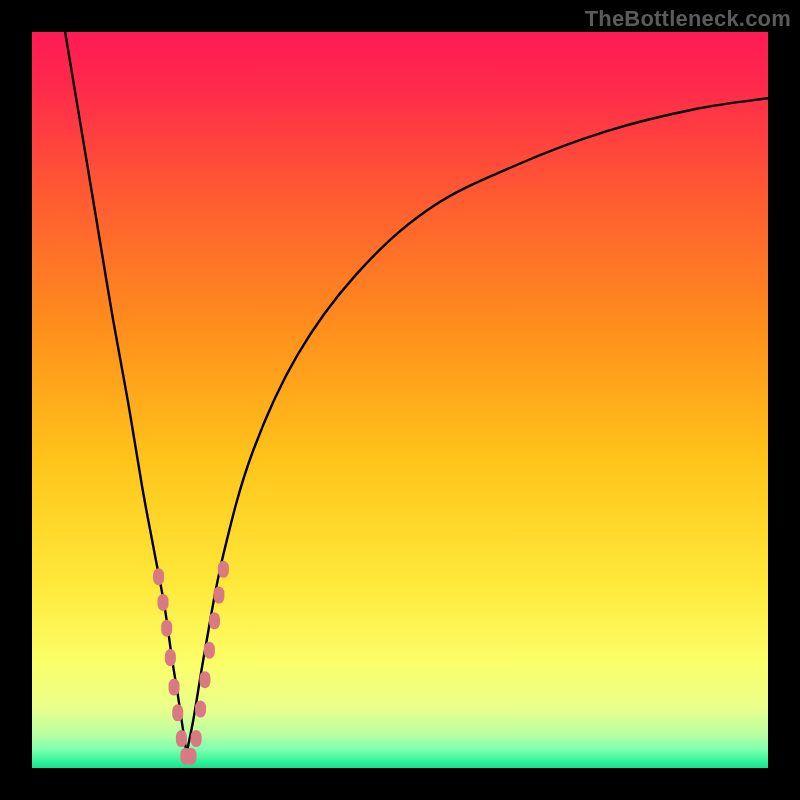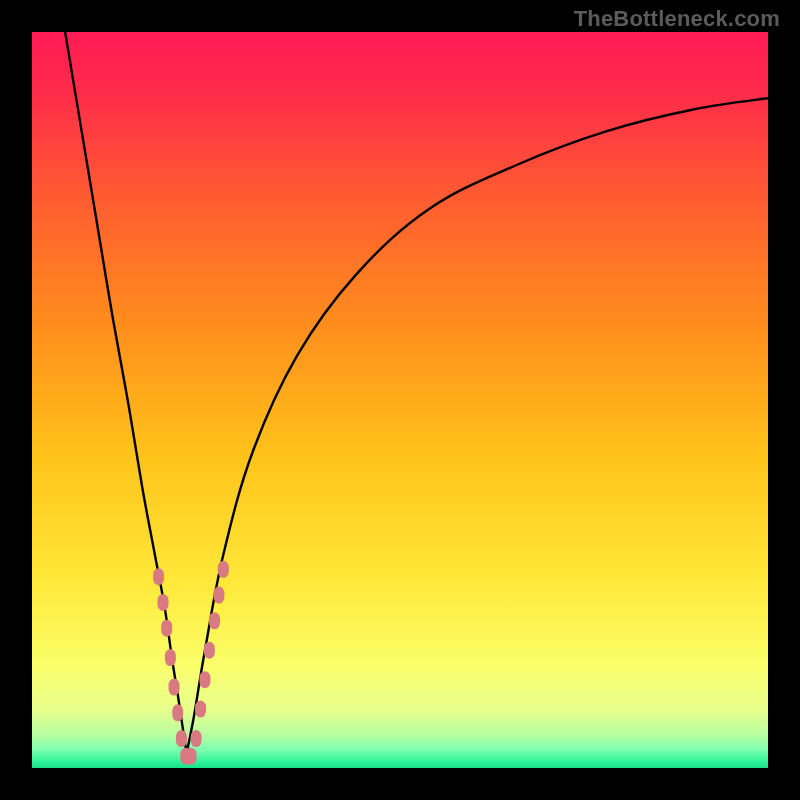--- a/index.html
+++ b/index.html
@@ -36,21 +36,21 @@
   svg.curves {
     position: absolute;
     left: 0;
     top: 0;
     width: 100%;
     height: 100%;
   }
   .watermark {
     position: absolute;
     top: 6px;
-    right: 20px;
+    right: 9px;
     font-family: Arial, Helvetica, sans-serif;
     font-size: 22px;
     font-weight: 600;
     color: #5b5b5b;
     letter-spacing: 0.2px;
   }
 </style>
 </head>
 <body>
 

